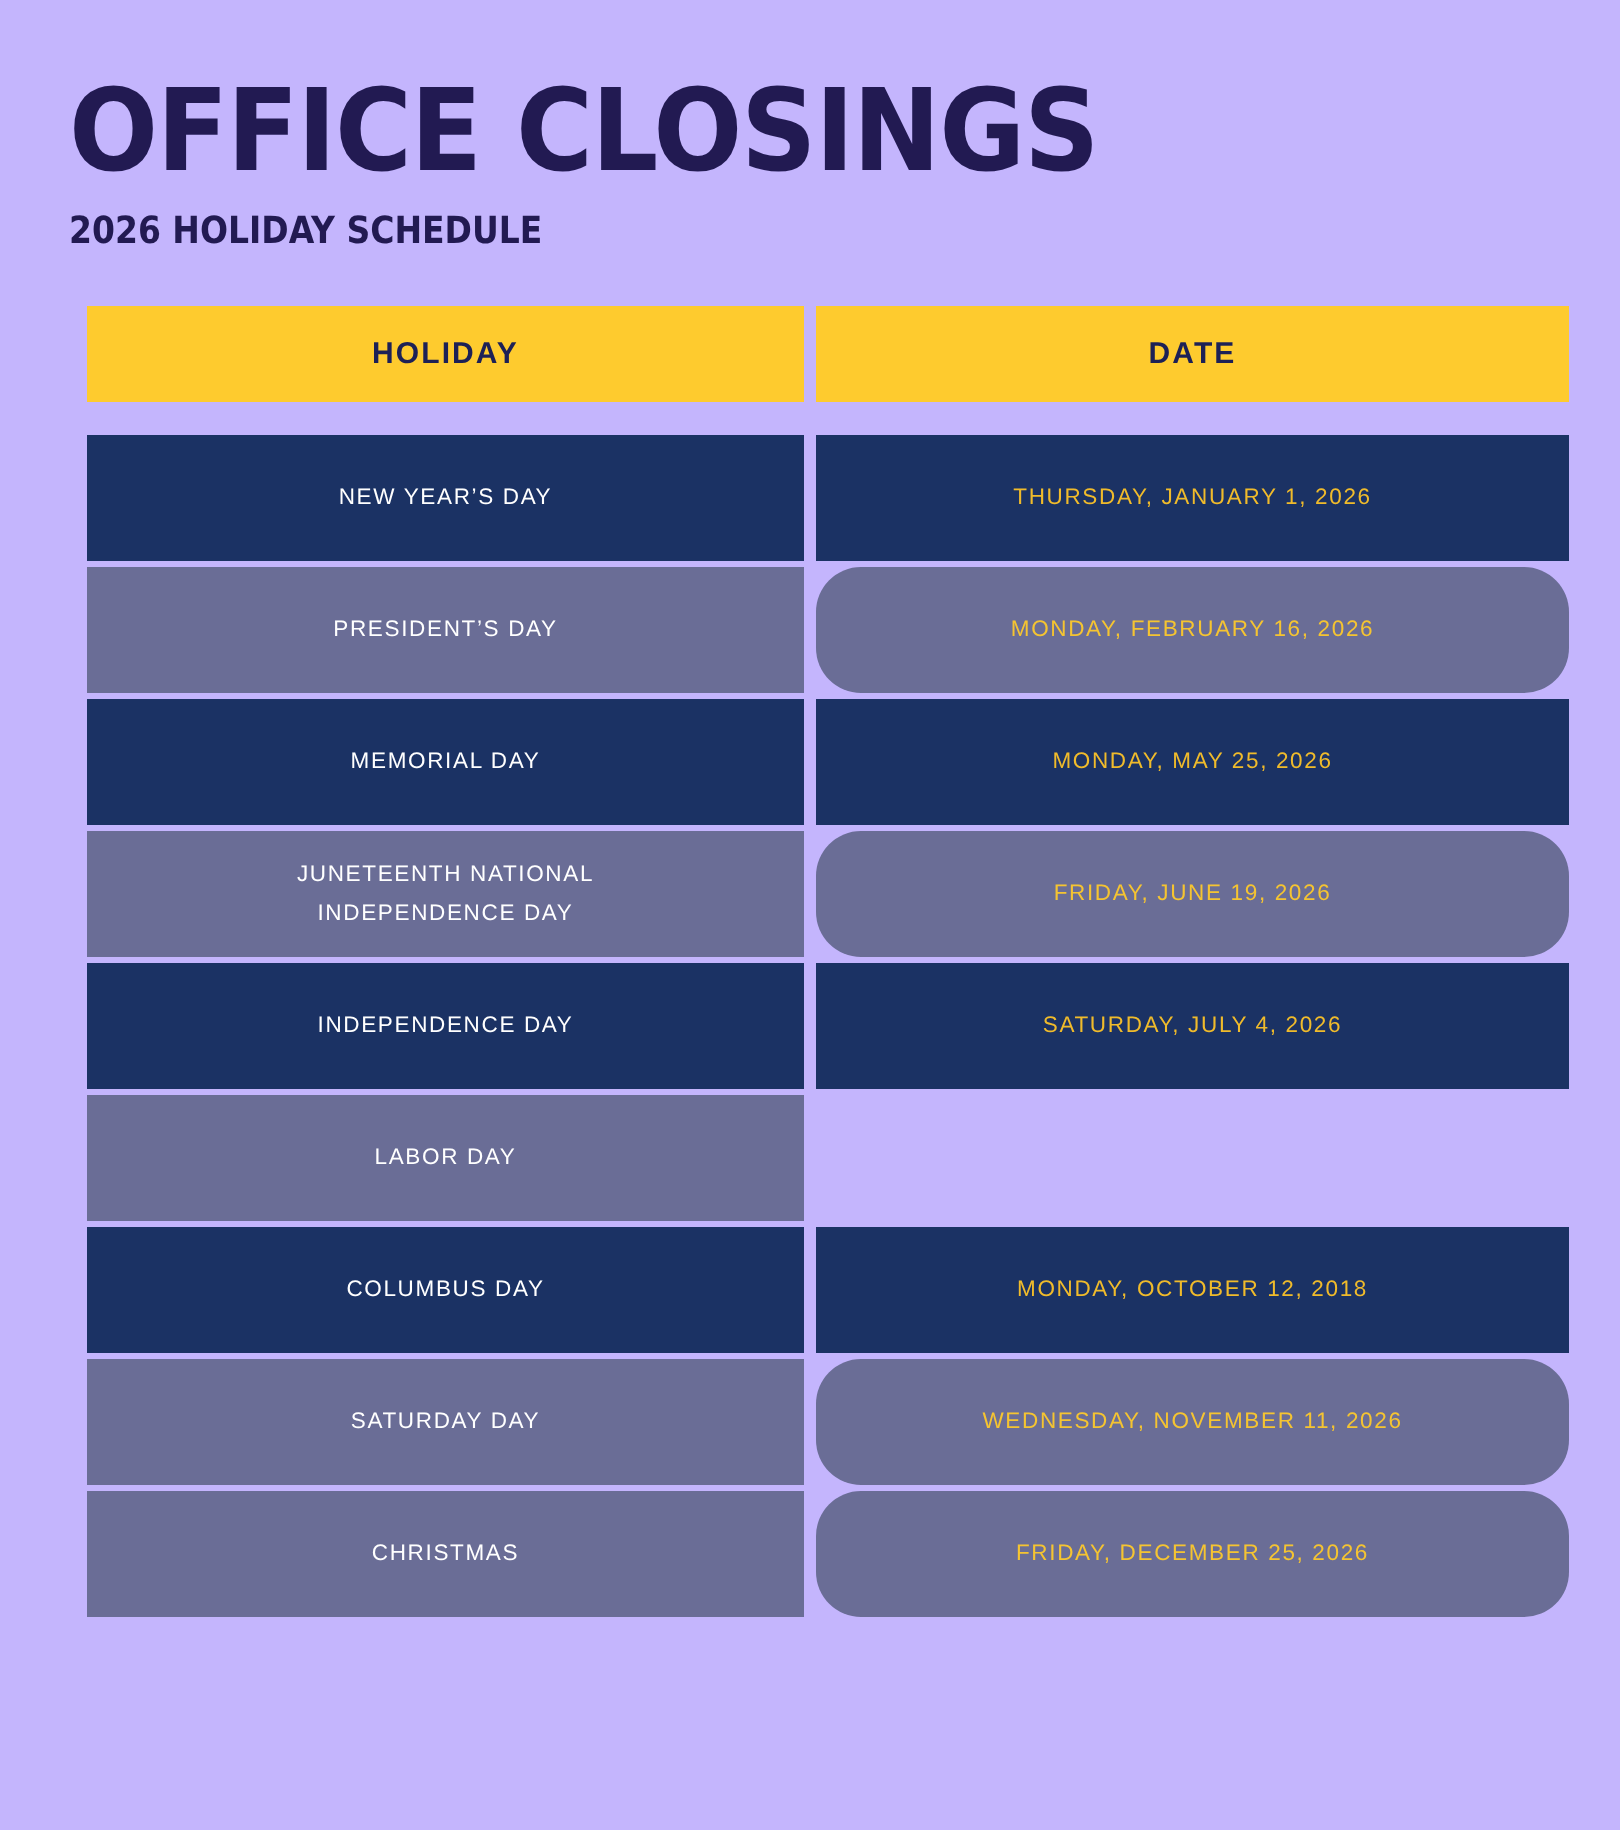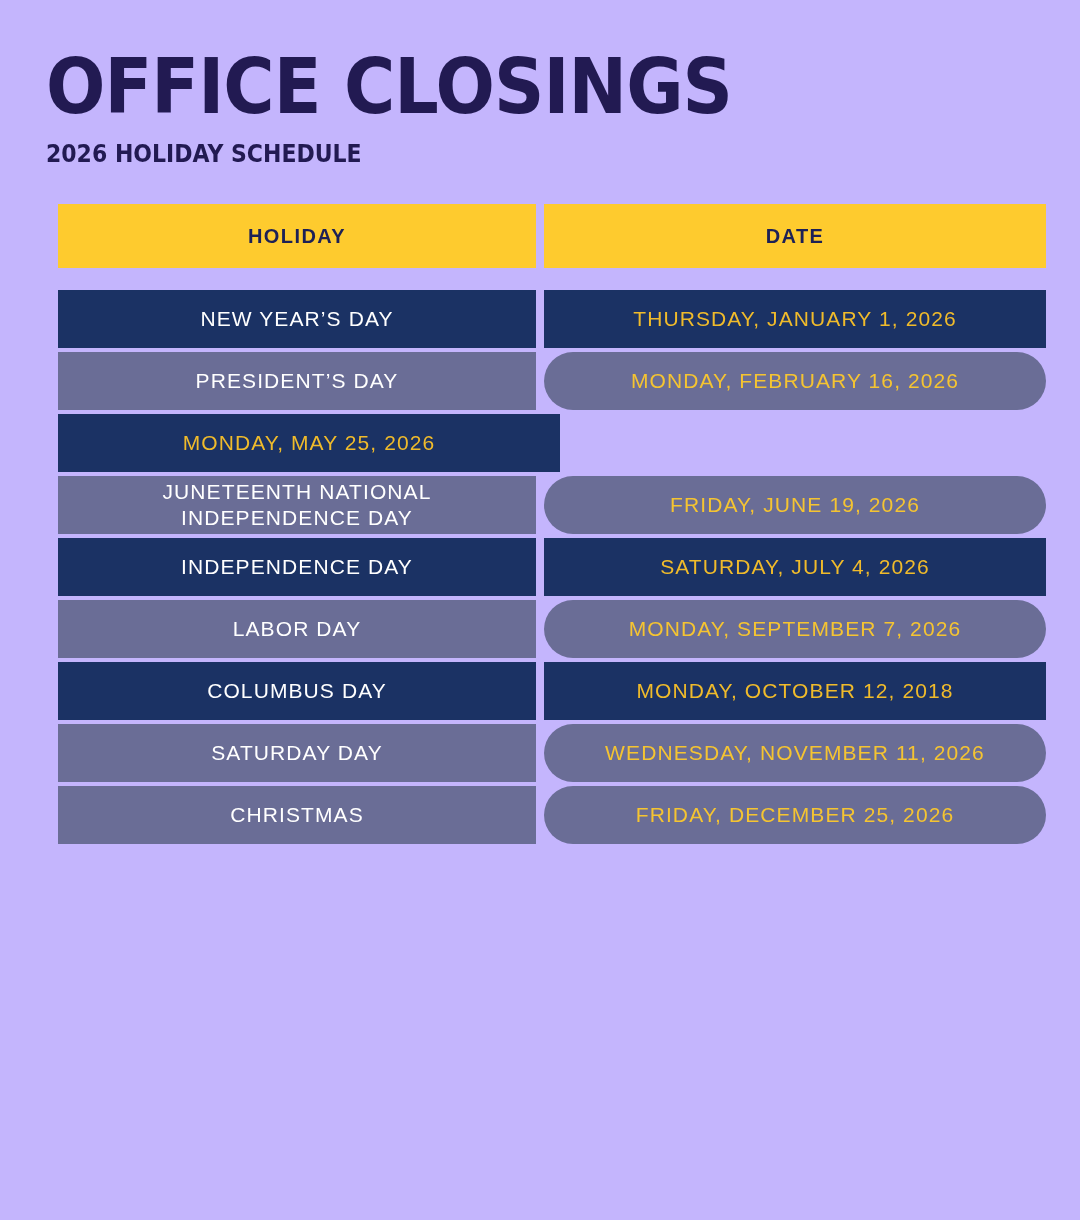--- a/index.html
+++ b/index.html
@@ -75,22 +75,22 @@
     color: #1d2156;
     font-size: 20px;
     font-weight: 700;
     letter-spacing: 1.4px;
     font-family: "Liberation Sans", sans-serif;
   }
   .header-row {
     margin-bottom: 22px;
   }
   .body-row .cell {
-    height: 58px;
-    font-size: 21px;
+    height: 84px;
+    font-size: 15px;
     letter-spacing: 1.1px;
     font-weight: 400;
     line-height: 26px;
     padding: 0 14px;
   }
   .body-row.dark .cell {
     background: #1b3264;
   }
   .body-row.light .cell {
     background: #6a6d96;
@@ -132,41 +132,41 @@
       <div class="cell col-holiday">NEW YEAR’S DAY</div>
       <div class="cell col-date">THURSDAY, JANUARY 1, 2026</div>
     </div>
 
     <div class="row body-row light">
       <div class="cell col-holiday">PRESIDENT’S DAY</div>
       <div class="cell col-date">MONDAY, FEBRUARY 16, 2026</div>
     </div>
 
     <div class="row body-row dark">
+      <div class="cell col-holiday">MEMORIAL DAY</div>
       <div class="cell col-date">MONDAY, MAY 25, 2026</div>
     </div>
 
     <div class="row body-row light">
       <div class="cell col-holiday">
         <span class="cell-text">
           <span>JUNETEENTH NATIONAL</span>
           <span class="line2">INDEPENDENCE DAY</span>
         </span>
       </div>
       <div class="cell col-date">FRIDAY, JUNE 19, 2026</div>
     </div>
 
     <div class="row body-row dark">
       <div class="cell col-holiday">INDEPENDENCE DAY</div>
       <div class="cell col-date">SATURDAY, JULY 4, 2026</div>
     </div>
 
     <div class="row body-row light">
       <div class="cell col-holiday">LABOR DAY</div>
-      <div class="cell col-date">MONDAY, SEPTEMBER 7, 2026</div>
     </div>
 
     <div class="row body-row dark">
       <div class="cell col-holiday">COLUMBUS DAY</div>
       <div class="cell col-date">MONDAY, OCTOBER 12, 2018</div>
     </div>
 
     <div class="row body-row light">
       <div class="cell col-holiday">SATURDAY DAY</div>
       <div class="cell col-date">WEDNESDAY, NOVEMBER 11, 2026</div>

